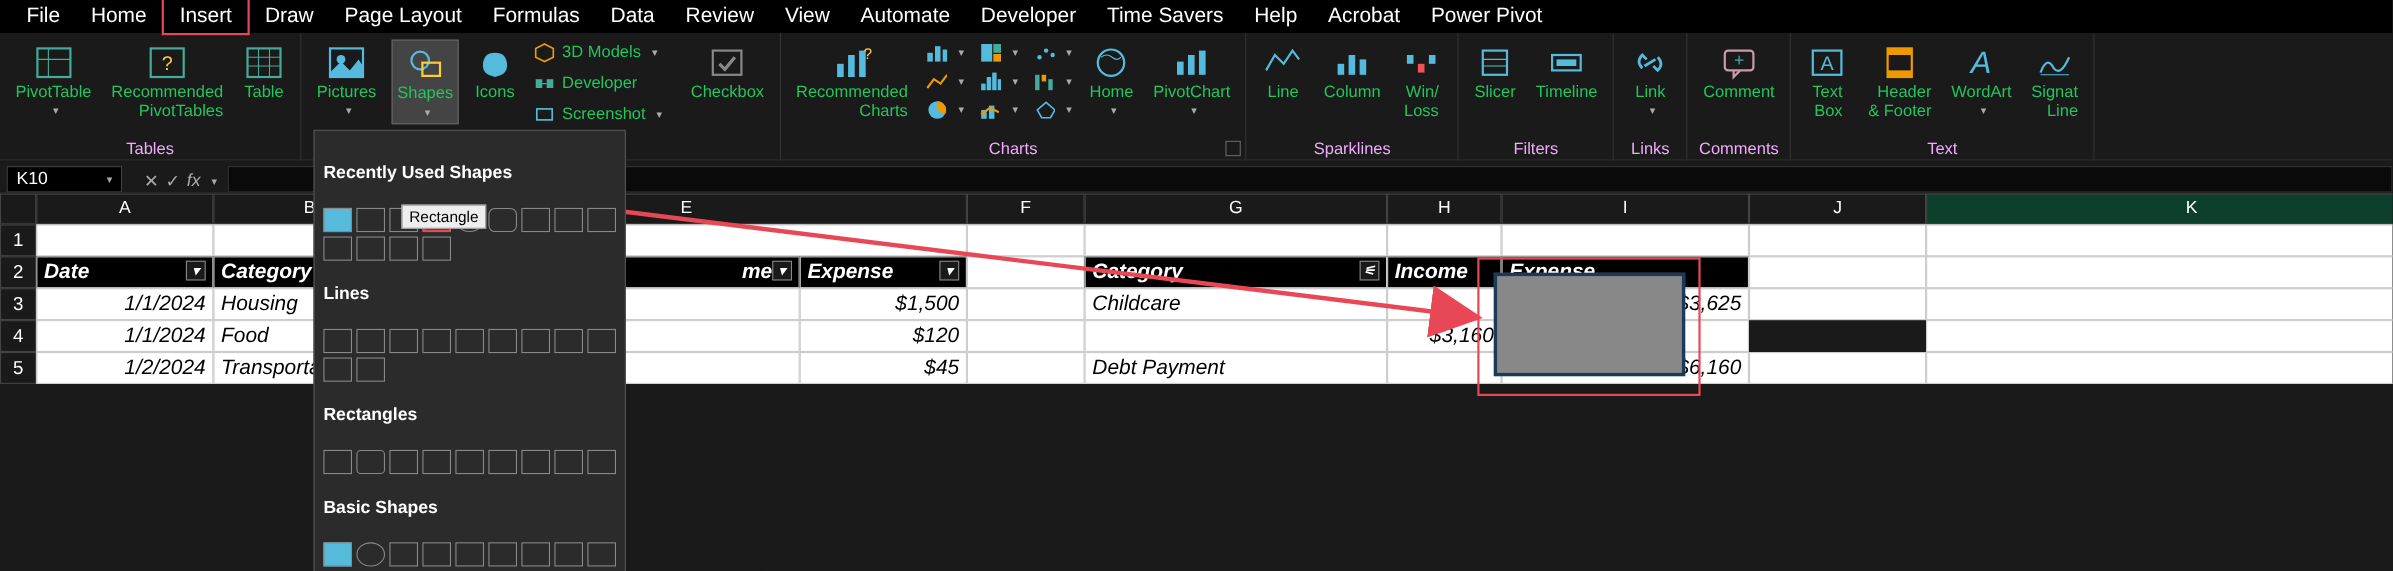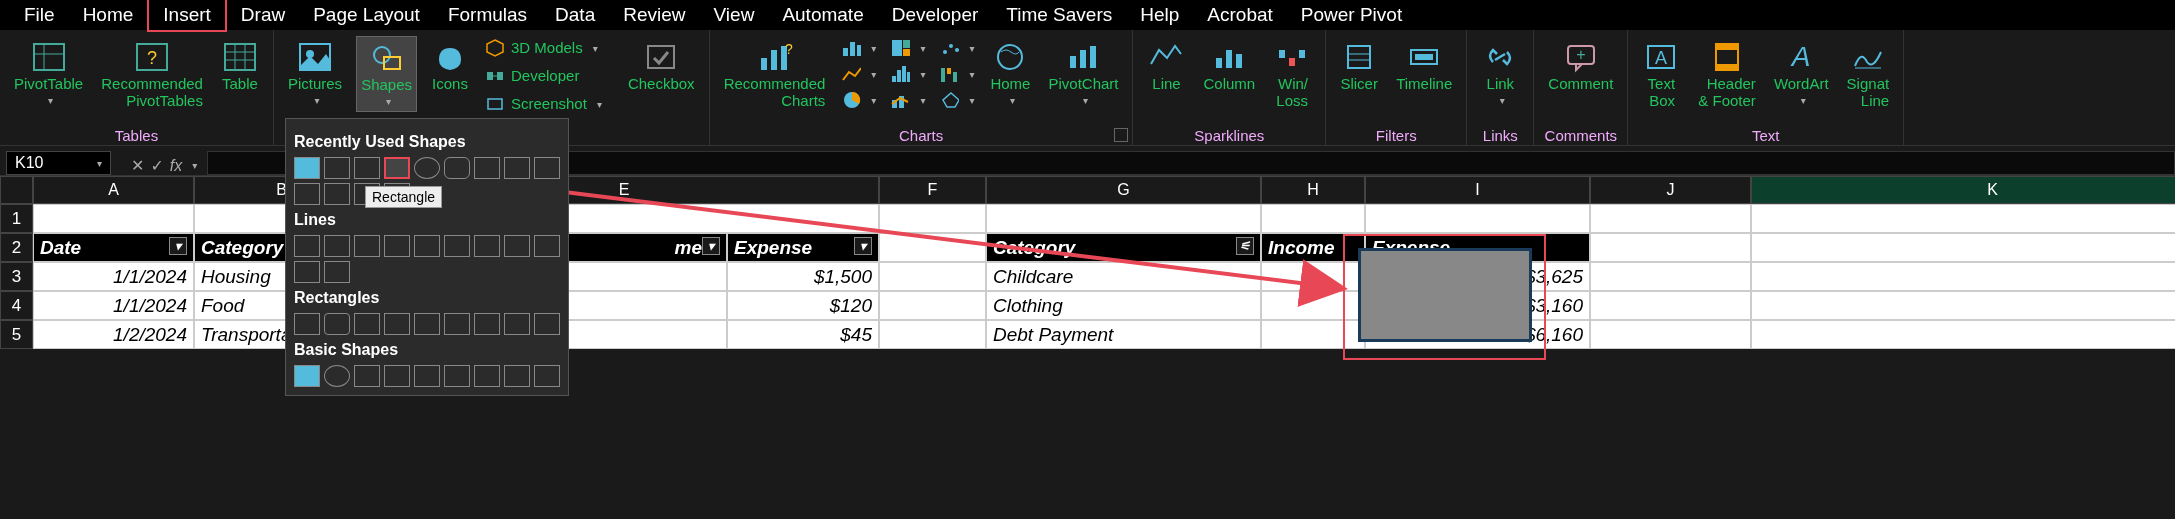--- a/index.html
+++ b/index.html
@@ -38,21 +38,21 @@
 .grid .col-head.sel { background: #0d3f2d; }
 .grid .row-head { background: #1a1a1a; border: 1px solid #444; text-align: center; font-size: 17px; color: #fff; height: 29px; line-height: 27px; }
 .grid .cell { background: #fff; border: 1px solid #ccc; color: #000; font-size: 19px; padding: 0 6px; height: 29px; line-height: 27px; overflow: hidden; white-space: nowrap; font-style: italic; }
 .grid .cell.hdr { background: #000; color: #fff; font-weight: bold; }
 .grid .cell.right { text-align: right; }
 .grid .cell.title { font-weight: bold; font-size: 26px; text-align: right; }
 .filter-btn { display: inline-block; width: 18px; height: 18px; border: 1px solid #888; background: #1a1a1a; color: #fff; font-size: 12px; text-align: center; line-height: 16px; float: right; margin-top: 3px; }
 
 
 .shapes-dropdown { position: absolute; left: 285px; top: 118px; width: 284px; background: #2b2b2b; border: 1px solid #555; padding: 8px; z-index: 10; }
-.shapes-dropdown .sect-title { font-size: 16px; font-weight: bold; margin: 6px 0; color: #fff; }
+.shapes-dropdown .sect-title { font-size: 16px; font-weight: bold; margin: 22px 0; color: #fff; }
 .shapes-row { display: flex; gap: 4px; flex-wrap: wrap; }
 .shape-ico { width: 26px; height: 22px; border: 1px solid #888; display: inline-block; }
 .shape-ico.sel { background: #444; border: 2px solid #e84855; }
 .tooltip { position: absolute; background: #eee; color: #000; padding: 2px 6px; font-size: 14px; border: 1px solid #999; left: 365px; top: 186px; z-index: 20; }
 
 
 .arrow { position: absolute; left: 370px; top: 168px; width: 980px; height: 2px; z-index: 5; pointer-events: none; }
 
 
 .drawn-rect { position: absolute; left: 1343px; top: 234px; width: 203px; height: 126px; border: 2px solid #e84855; z-index: 4; }
@@ -535,21 +535,20 @@
   <div class="cell right">$3,625</div>
   <div class="cell"></div>
   <div class="cell" style="grid-column:12/15"></div>
 
   <div class="row-head">4</div>
   <div class="cell right">1/1/2024</div>
   <div class="cell">Food</div>
   <div class="cell" style="grid-column:4/6"></div>
   <div class="cell right">$120</div>
   <div class="cell"></div>
-  <div class="cell">Clothing</div>
   <div class="cell"></div>
   <div class="cell right">$3,160</div>
   <div class="cell"></div>
   <div class="cell" style="grid-column:12/15"></div>
 
   <div class="row-head">5</div>
   <div class="cell right">1/2/2024</div>
   <div class="cell">Transportation</div>
   <div class="cell" style="grid-column:4/6"></div>
   <div class="cell right">$45</div>

